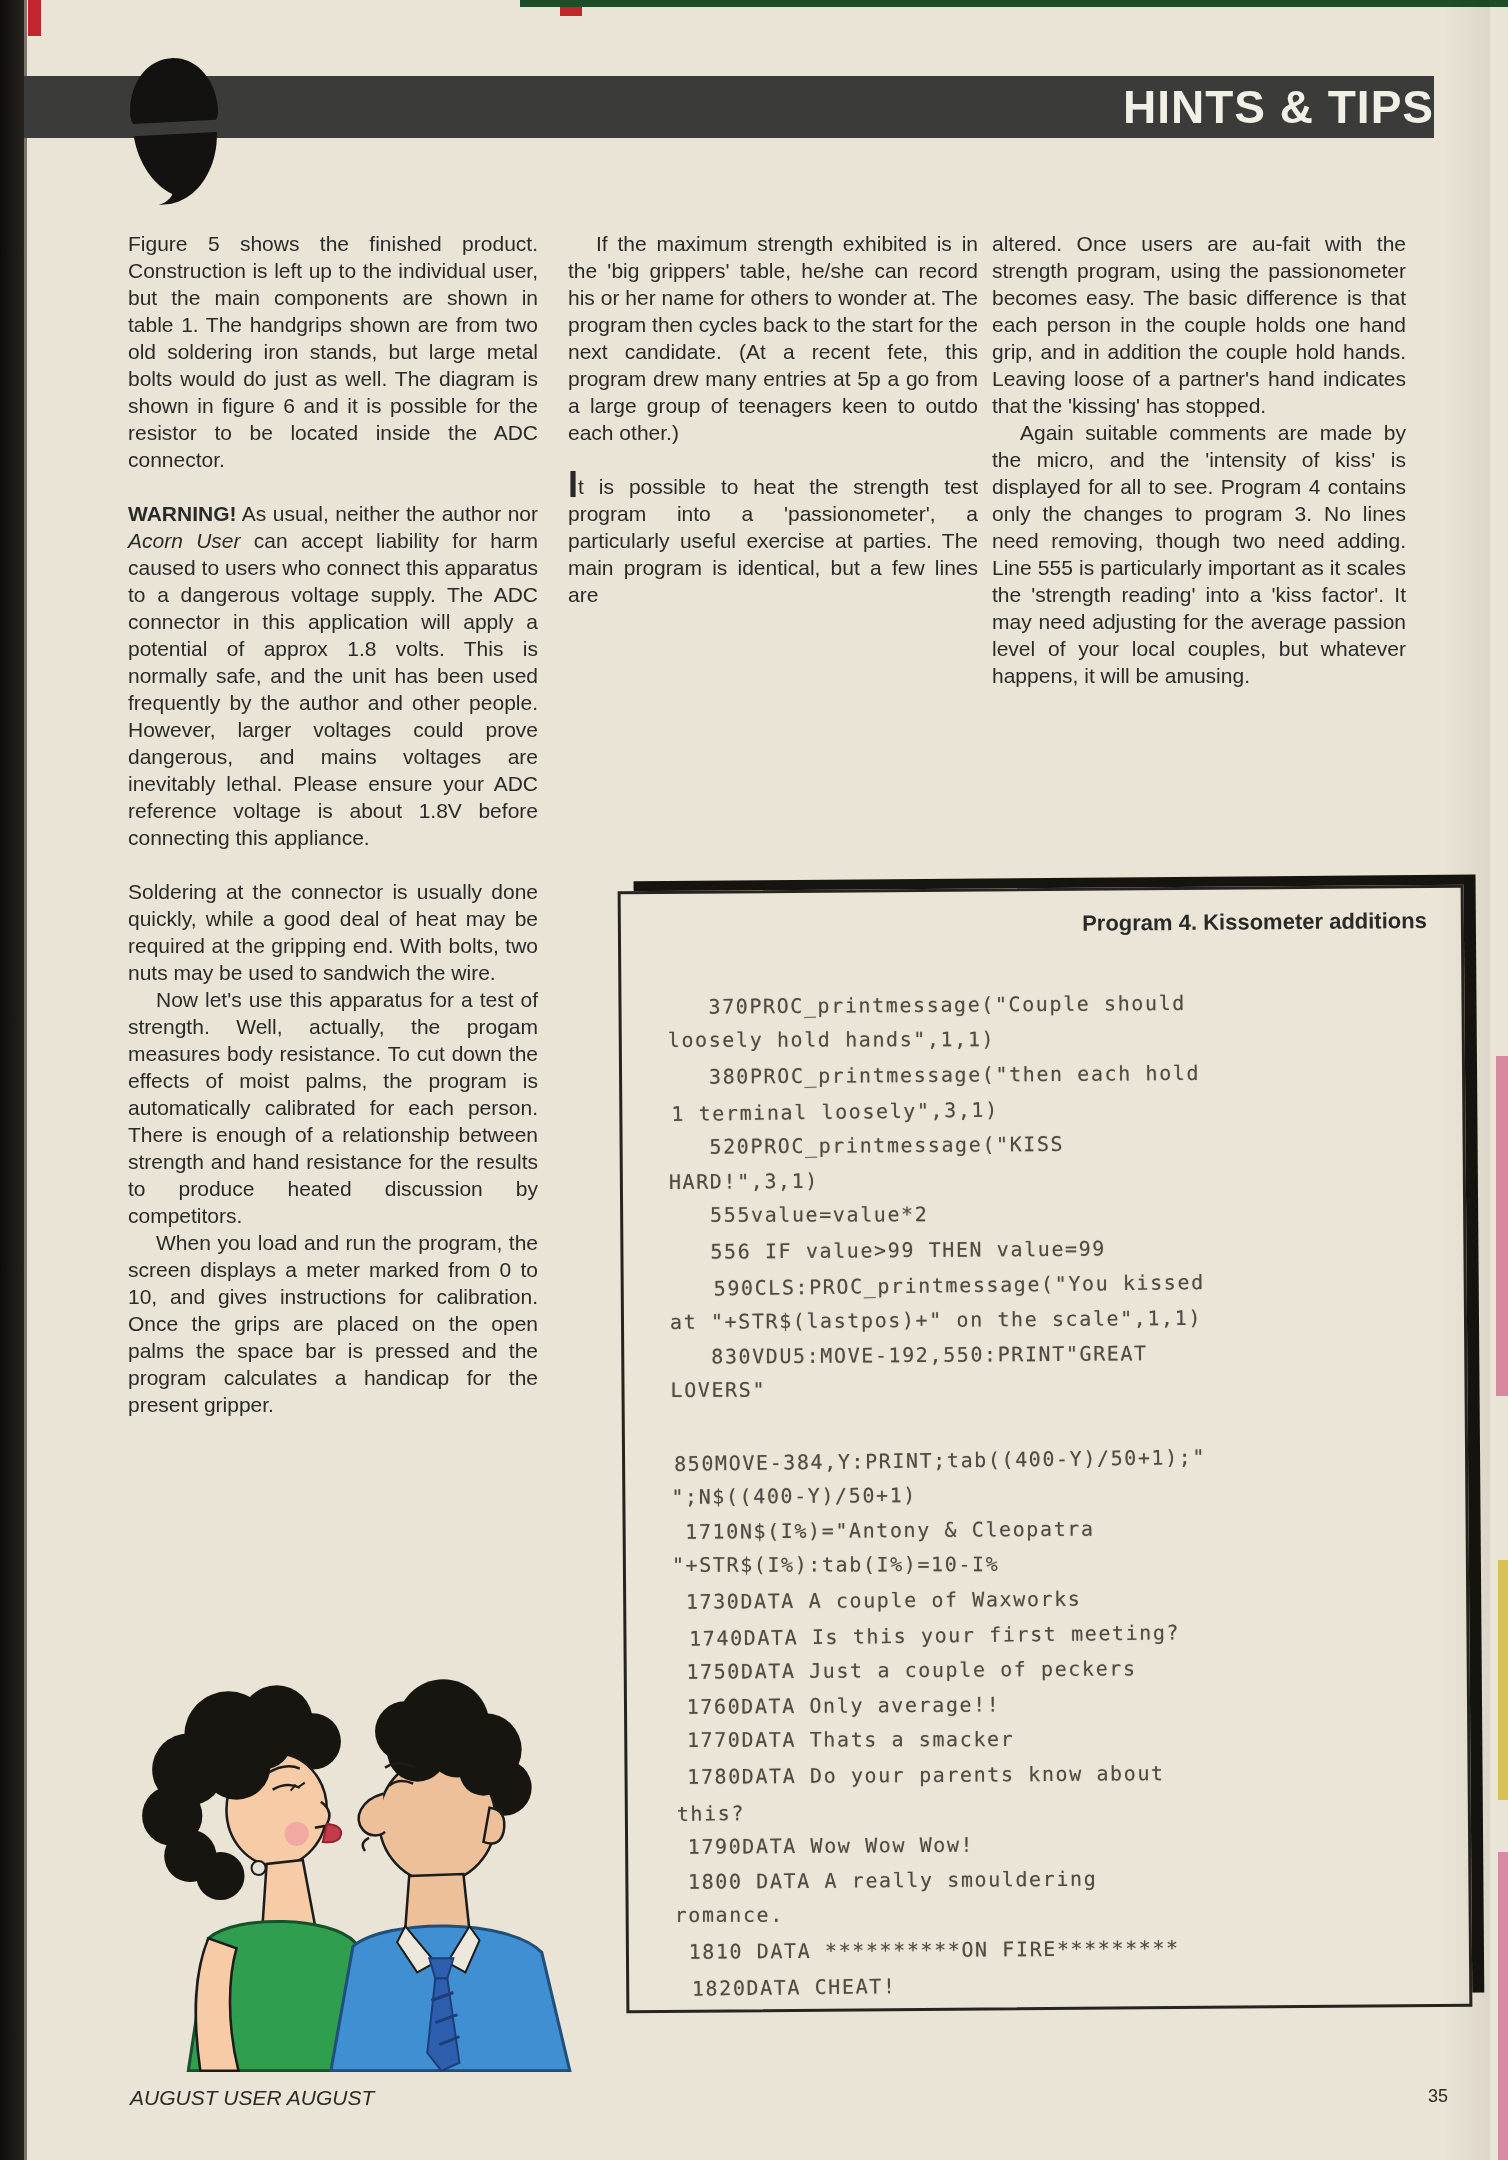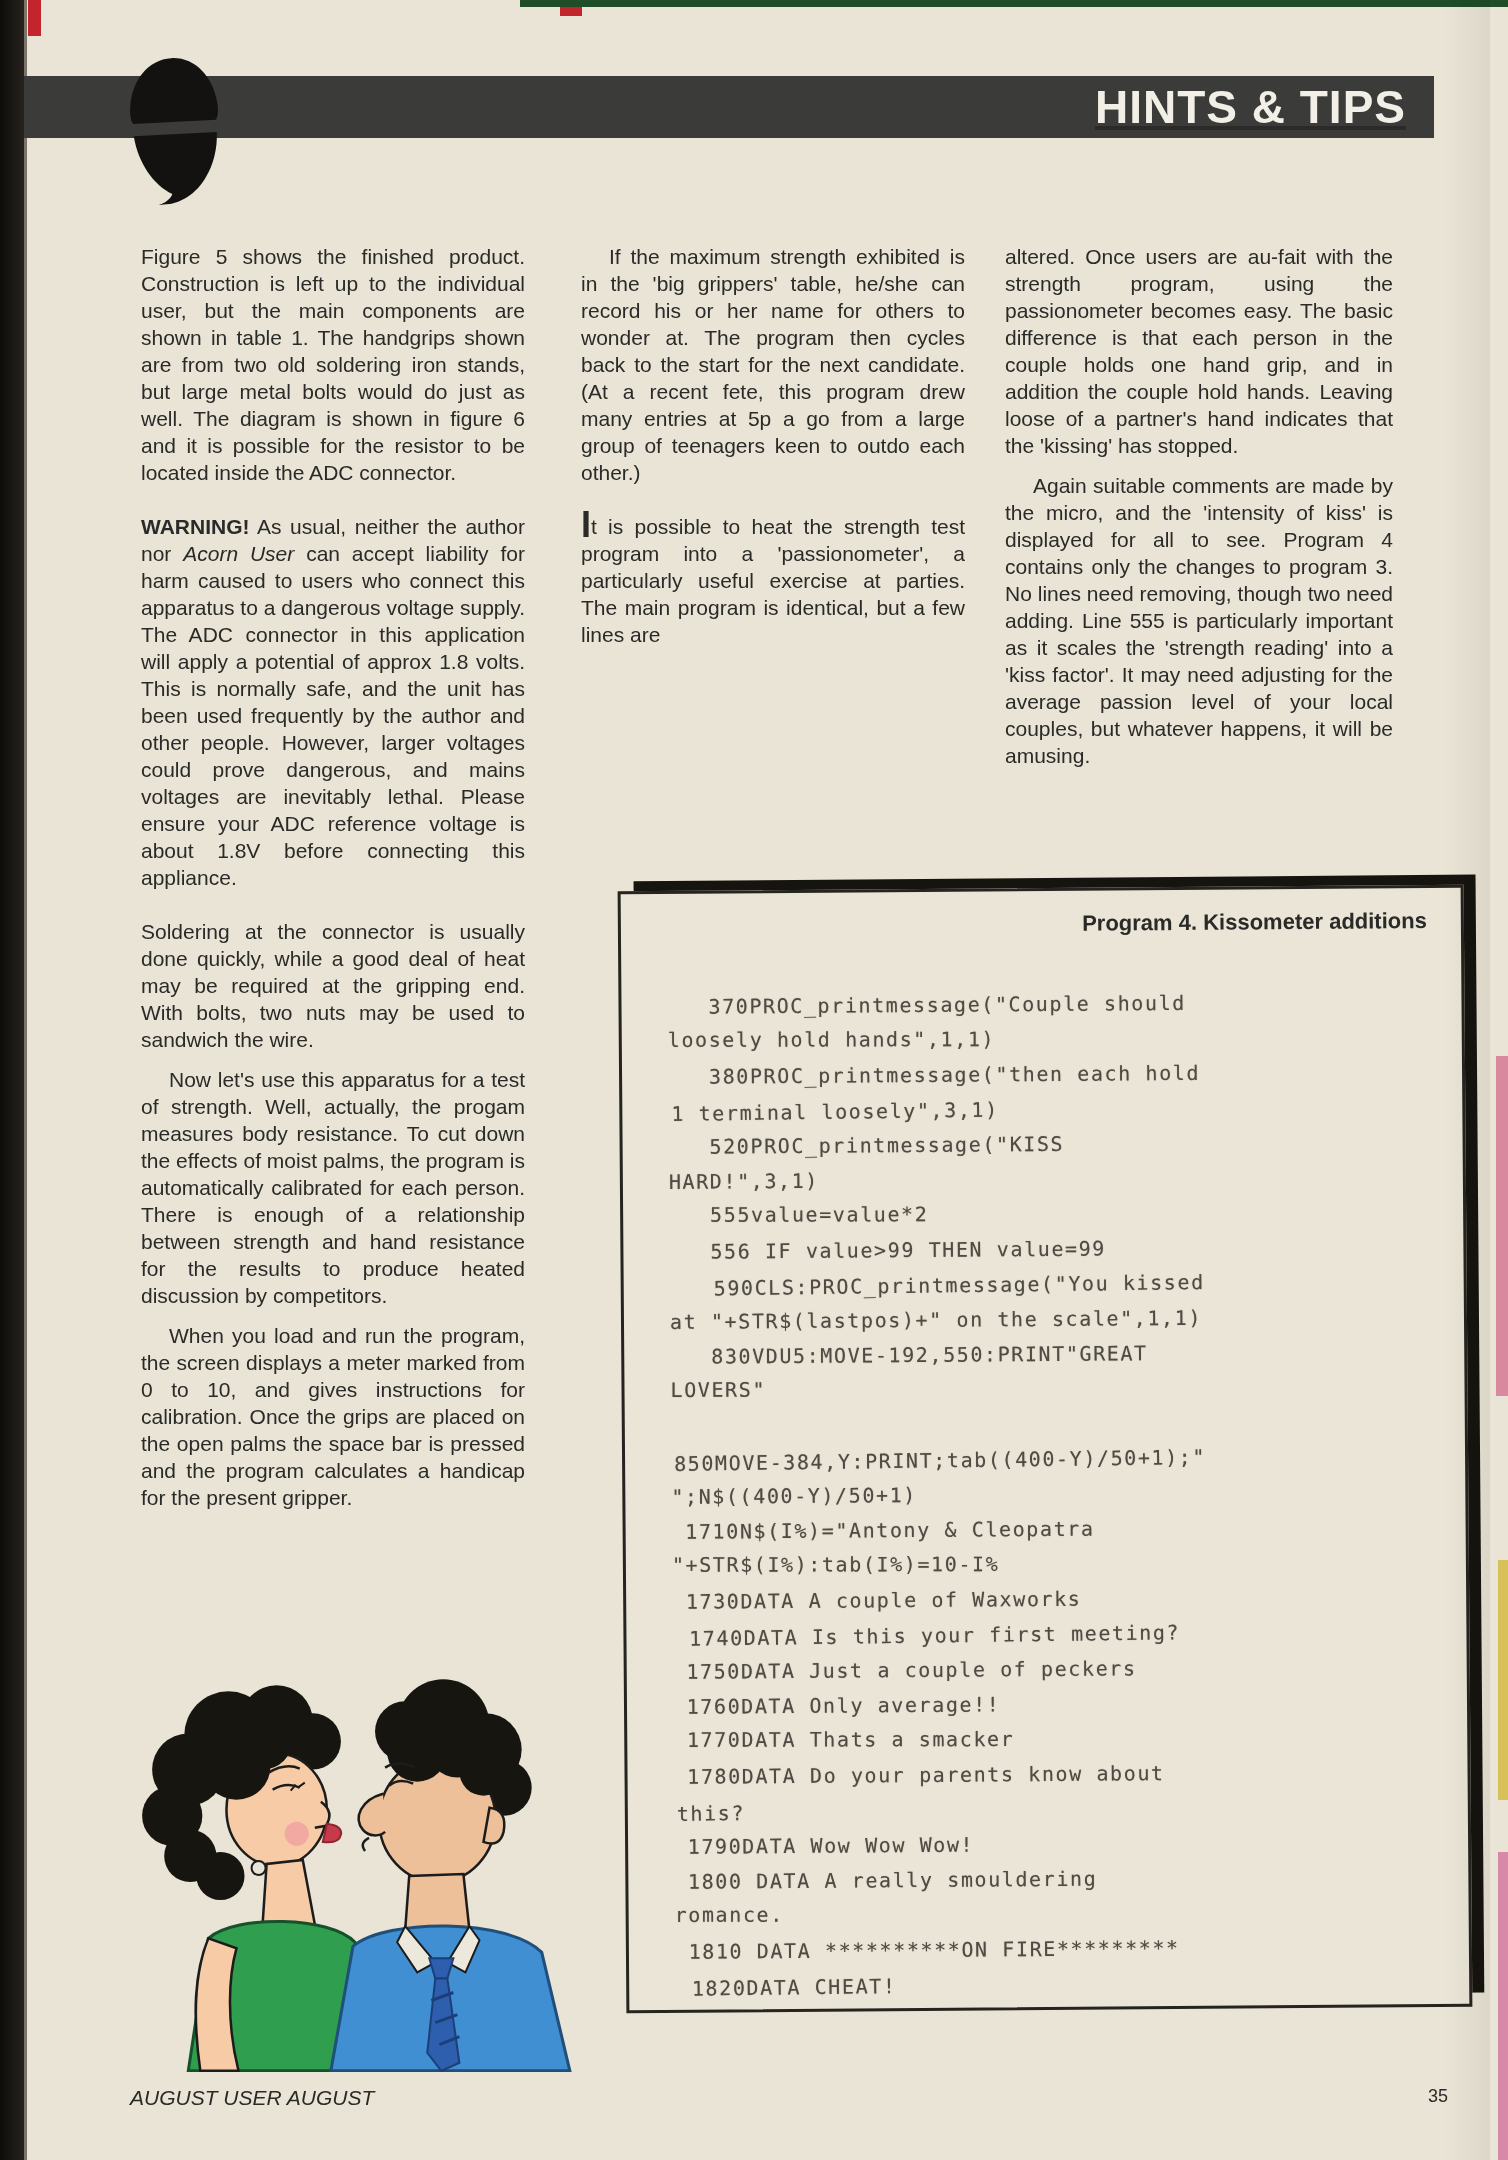--- a/index.html
+++ b/index.html
@@ -16,30 +16,30 @@
   .green-line{position:absolute;left:520px;top:0;width:988px;height:7px;background:#1e4d28;}
   .red-mark-a{position:absolute;left:28px;top:0;width:13px;height:36px;background:#c2262c;}
   .red-mark-b{position:absolute;left:560px;top:7px;width:22px;height:9px;background:#c2262c;}
   .pink-strip{position:absolute;right:0;top:1056px;width:12px;height:340px;background:#d9899e;}
   .yellow-strip{position:absolute;right:0;top:1560px;width:10px;height:240px;background:#d9c15a;}
   .pink-strip2{position:absolute;right:0;top:1852px;width:10px;height:308px;background:#d989a8;}
   .page-curl{position:absolute;right:18px;top:0;width:46px;height:100%;
     background:linear-gradient(90deg,rgba(0,0,0,0),rgba(0,0,0,.06));pointer-events:none;}
   
   .bar{position:absolute;left:24px;top:76px;width:1410px;height:62px;background:#3b3b39;
-    display:flex;align-items:center;justify-content:flex-end;padding-right:28px;box-sizing:border-box;text-decoration:underline;}
+    display:flex;align-items:center;justify-content:flex-end;box-sizing:border-box;}
   .bar-title{color:#f2efe6;font-size:46px;font-weight:bold;letter-spacing:1px;}
   .acorn{position:absolute;left:124px;top:54px;width:102px;height:150px;transform:rotate(-3deg);}
   
   .col{position:absolute;top:230px;width:410px;font-size:21px;line-height:27px;
     text-align:justify;}
   .col1{left:128px;}
   .col2{left:568px;}
   .col3{left:992px;width:414px;}
-  .col p{margin:13px;}
+  .col p{margin:0;}
   .col p.gap{margin-top:27px;}
   .col p.indent{text-indent:28px;}
   .lead{font-size:36px;font-weight:bold;line-height:0;vertical-align:-3px;}
   
   .program-box{position:absolute;left:622px;top:888px;width:846px;height:1122px;
     border:3px solid #26241f;background:#eae5d6;box-sizing:border-box;
     box-shadow:14px -12px 0 -2px #16140f;transform:rotate(-0.45deg);}
   .program-label{position:absolute;top:20px;right:34px;font-weight:bold;font-size:22px;}
   .code{position:absolute;top:96px;left:46px;right:26px;
     font-family:"DejaVu Sans Mono",monospace;font-size:20px;line-height:35px;

